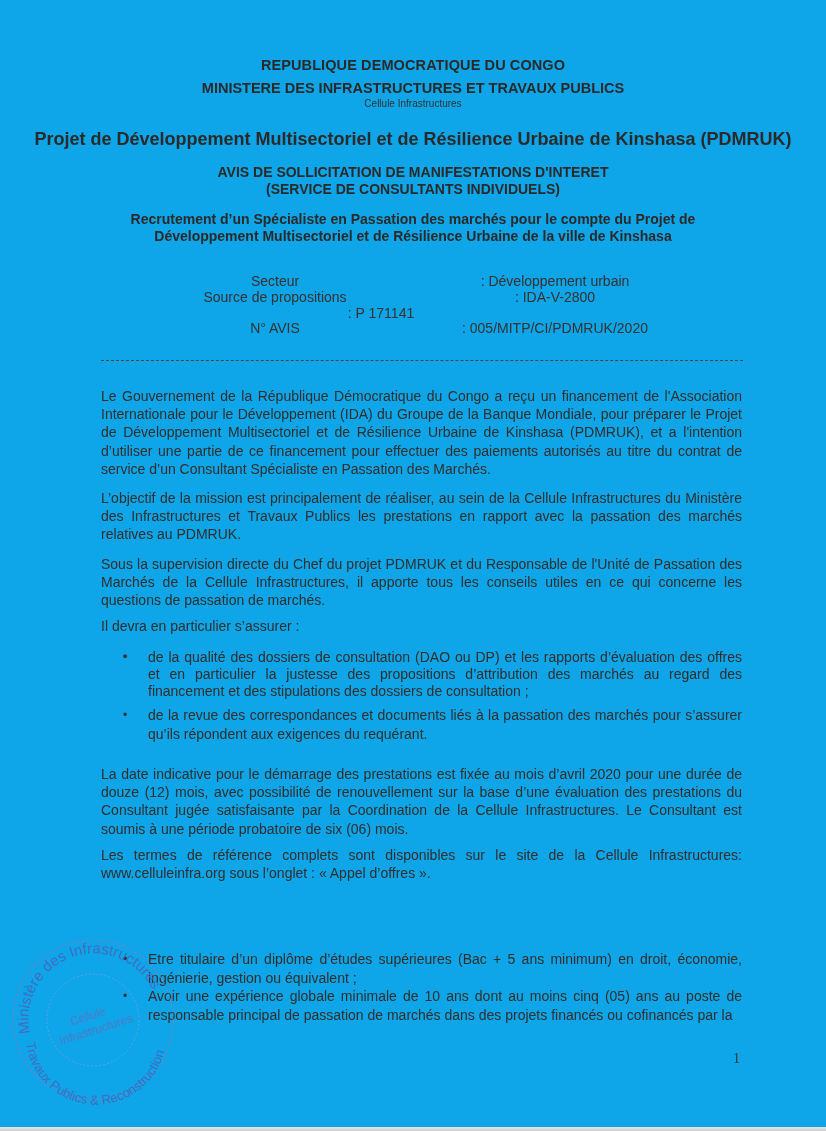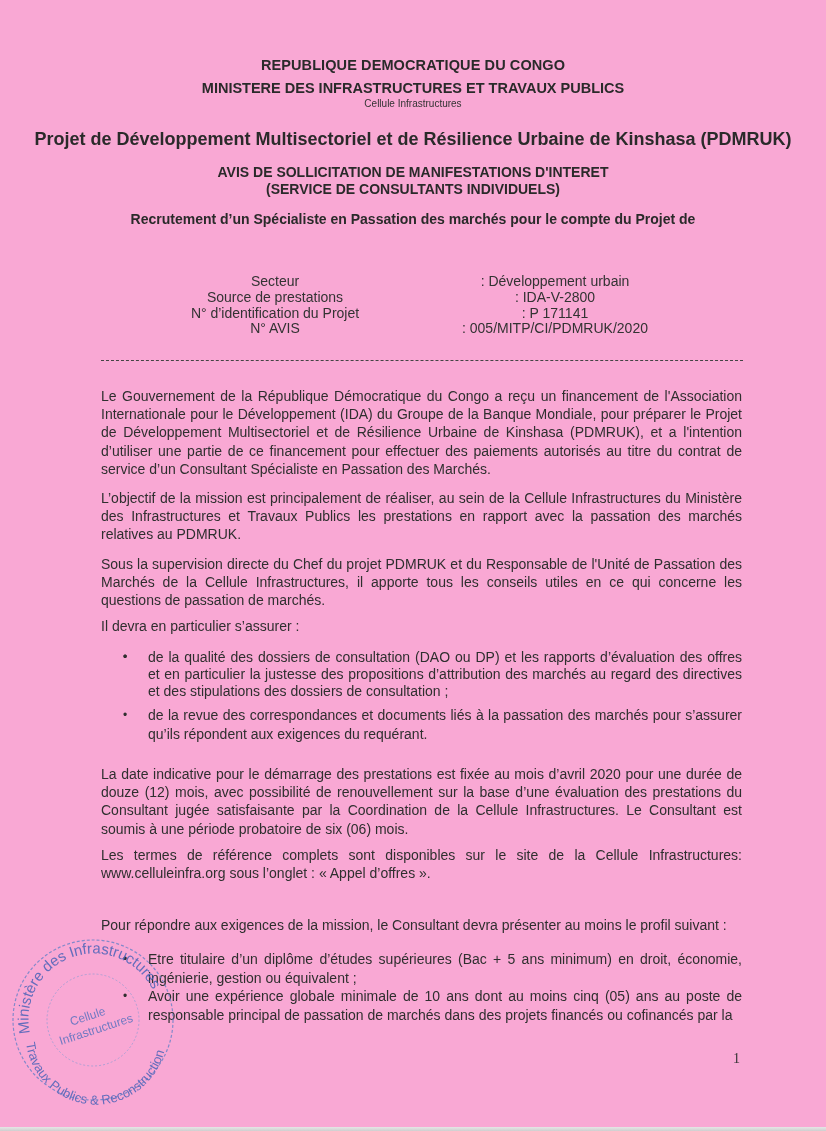--- a/index.html
+++ b/index.html
@@ -12,21 +12,21 @@
       height: 1131px;
       position: relative;
       overflow: hidden;
       font-family: "Liberation Sans", sans-serif;
       color: #262626;
     }
     .page {
       position: absolute;
       left: 0; top: 0;
       width: 826px; height: 1131px;
-      background: #f9a8d4;
+      background: #0ea5e9;
     }
     .center {
       position: absolute;
       left: 0;
       width: 826px;
       text-align: center;
     }
     .h-republic {
       top: 57px;
       font-size: 14.5px;
@@ -188,33 +188,33 @@
   <div class="center h-cellule">Cellule Infrastructures</div>
   <div class="center h-project">Projet de Développement Multisectoriel et de Résilience Urbaine de Kinshasa (PDMRUK)</div>
 
   <div class="center h-avis">
     <div>AVIS DE SOLLICITATION DE MANIFESTATIONS D'INTERET</div>
     <div>(SERVICE DE CONSULTANTS INDIVIDUELS)</div>
   </div>
 
   <div class="center h-recrut">
     <div>Recrutement d’un Spécialiste en Passation des marchés pour le compte du Projet de</div>
+    <div>Développement Multisectoriel et de Résilience Urbaine de la ville de Kinshasa</div>
   </div>
 
   <div class="info">
     <div class="info-row">
       <span class="info-label">Secteur</span>
       <span class="info-value">: Développement urbain</span>
     </div>
     <div class="info-row">
-      <span class="info-label">Source de prestations</span>
+      <span class="info-label">Source de propositions</span>
       <span class="info-value">: IDA-V-2800</span>
     </div>
     <div class="info-row">
-      <span class="info-label">N° d’identification du Projet</span>
       <span class="info-value">: P 171141</span>
     </div>
     <div class="info-row">
       <span class="info-label">N° AVIS</span>
       <span class="info-value">: 005/MITP/CI/PDMRUK/2020</span>
     </div>
   </div>
 
   <div class="divider"></div>
 
@@ -222,31 +222,30 @@
   <div class="body-text p3">Sous la supervision directe du Chef du projet PDMRUK et du Responsable de l'Unité de Passation des Marchés de la Cellule Infrastructures, il apporte tous les conseils utiles en ce qui concerne les questions de passation de marchés.</div>
   <div class="body-text p2">L’objectif de la mission est principalement de réaliser, au sein de la Cellule Infrastructures du Ministère des Infrastructures et Travaux Publics les prestations en rapport avec la passation des marchés relatives au PDMRUK.</div>
   <div class="body-text p4">Il devra en particulier s’assurer :</div>
 
   <ul class="bullets">
     <li>
       <span class="bullet-dot">•</span>
     </li>
     <li>
       <span class="bullet-dot">•</span>
-      <span>de la qualité des dossiers de consultation (DAO ou DP) et les rapports d’évaluation des offres et en particulier la justesse des propositions d’attribution des marchés au regard des directives et des stipulations des dossiers de consultation ;</span>
+      <span>de la qualité des dossiers de consultation (DAO ou DP) et les rapports d’évaluation des offres et en particulier la justesse des propositions d’attribution des marchés au regard des financement et des stipulations des dossiers de consultation ;</span>
     </li>
     <li class="spaced">
       <span class="bullet-dot">•</span>
       <span>de la revue des correspondances et documents liés à la passation des marchés pour s’assurer qu’ils répondent aux exigences du requérant.</span>
     </li>
   </ul>
 
   <div class="body-text p5">La date indicative pour le démarrage des prestations est fixée au mois d’avril 2020 pour une durée de douze (12) mois, avec possibilité de renouvellement sur la base d’une évaluation des prestations du Consultant jugée satisfaisante par la Coordination de la Cellule Infrastructures. Le Consultant est soumis à une période probatoire de six (06) mois.</div>
   <div class="body-text p6">Les termes de référence complets sont disponibles sur le site de la Cellule Infrastructures: www.celluleinfra.org sous l’onglet : « Appel d’offres ».</div>
-  <div class="body-text p7">Pour répondre aux exigences de la mission, le Consultant devra présenter au moins le profil suivant :</div>
 
   <ul class="profile">
     <li>
       <span class="bullet-dot">•</span>
       <span>Etre titulaire d’un diplôme d’études supérieures (Bac + 5 ans minimum) en droit, économie, ingénierie, gestion ou équivalent ;</span>
     </li>
     <li>
       <span class="bullet-dot">•</span>
       <span>Avoir une expérience globale minimale de 10 ans dont au moins cinq (05) ans au poste de responsable principal de passation de marchés dans des projets financés ou cofinancés par la</span>
     </li>

